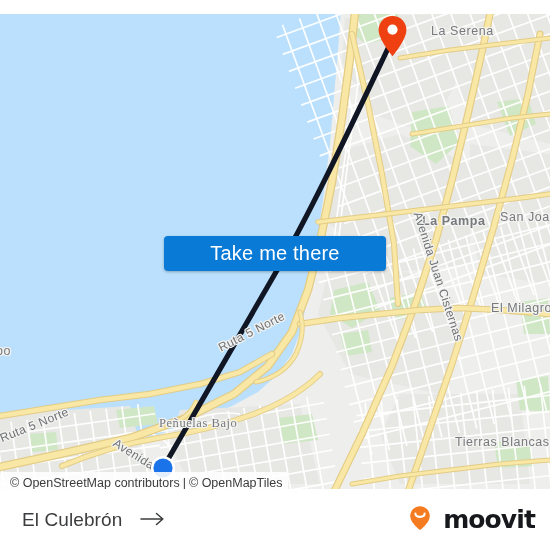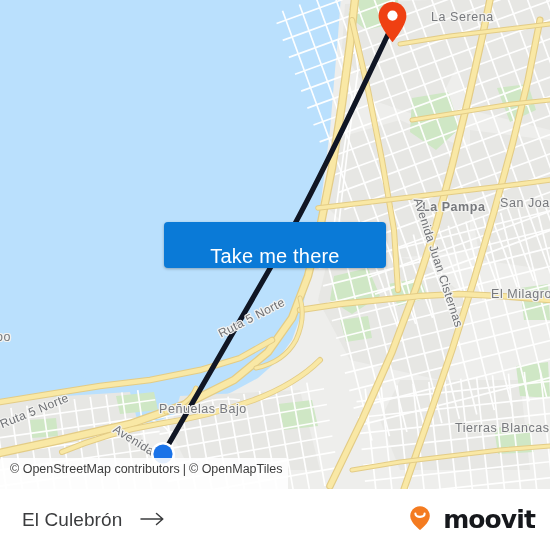--- a/index.html
+++ b/index.html
@@ -4,21 +4,21 @@
 <style>
   html,body{margin:0;padding:0;}
   body{
     width:550px;height:550px;overflow:hidden;
     font-family:"Liberation Sans","DejaVu Sans",sans-serif;
     background:#ffffff;
   }
   #app{position:relative;width:550px;height:550px;overflow:hidden;}
 
   
-  #map{position:absolute;left:0;top:0;width:550px;height:489px;overflow:hidden;background:#bef264;}
+  #map{position:absolute;left:0;top:14px;width:550px;height:489px;overflow:hidden;background:#bef264;}
   #mapsvg{position:absolute;left:0;top:0;}
 
   
   .mlabel{
     position:absolute;
     font-family:"Liberation Sans","DejaVu Sans",sans-serif;
     color:#76787c;
     white-space:nowrap;
     pointer-events:none;
     text-shadow:
@@ -27,26 +27,26 @@
   }
   .place{font-size:12.5px;letter-spacing:.55px;color:#77797d;}
   .road{font-size:12px;letter-spacing:.4px;color:#6f7175;}
 
   
   #destPin{position:absolute;left:377px;top:1px;width:31px;height:42px;}
   #origin{position:absolute;left:150px;top:441px;width:26px;height:26px;}
 
   
   #takeBtn{
-    position:absolute;left:164px;top:222px;width:222px;height:46px;
+    position:absolute;left:164px;top:222px;width:222px;height:35px;
     background:#0a7ad7;border:none;border-radius:4px;
     color:#ffffff;font-size:20px;letter-spacing:.2px;
     font-family:"Liberation Sans","DejaVu Sans",sans-serif;
     cursor:pointer;box-shadow:0 1px 3px rgba(0,0,0,.28);
-    display:flex;align-items:flex-end;justify-content:center;
+    display:flex;align-items:center;justify-content:center;
     padding:0;
   }
 
   
   #attrib{
     position:absolute;left:0;top:462px;height:27px;width:550px;
     display:flex;align-items:center;
     font-size:12.5px;color:#3c3c3c;
     pointer-events:none;
   }
@@ -245,21 +245,21 @@
         <path d="M 163 454 C 196 398, 234 330, 276 258 C 312 196, 352 110, 392 26" fill="none" stroke="#101624" stroke-width="5.2" stroke-linecap="round"></path>
       </g>
     </svg>
 
     <div id="labels">
         <div class="mlabel place" style="left: 431px; top: 10px;">La Serena</div>
         <div class="mlabel place" style="left: 500px; top: 196px;">San Joaquín</div>
         <div class="mlabel place" style="left: 422px; top: 200px; font-weight: bold;">La Pampa</div>
         <div class="mlabel place" style="left: 491px; top: 287px;">El Milagro</div>
         <div class="mlabel place" style="left: 420px; top: 421px; margin-left: 35px;">Tierras Blancas</div>
-        <div class="mlabel place" style="left: 159px; top: 402px;">Peñuelas Bajo</div>
+        <div class="mlabel place" style="left: 159px; top: 402px; font-family: Liberation Serif, serif;">Peñuelas Bajo</div>
         <div class="mlabel place" style="left: -4px; top: 330px;">oo</div>
         <div class="mlabel road" style="left: 424px; top: 196px; transform: rotate(72deg); transform-origin: left top;">Avenida Juan Cisternas</div>
         <div class="mlabel road" style="left: 216px; top: 328px; transform: rotate(-27deg); transform-origin: left top;">Ruta 5 Norte</div>
         <div class="mlabel road" style="left: -2px; top: 418px; transform: rotate(-22deg); transform-origin: left top;">Ruta 5 Norte</div>
         <div class="mlabel road" style="left: 118px; top: 422px; transform: rotate(32deg); transform-origin: left top;">Avenida</div>
       </div>
 
     <div id="destPin">
       <svg width="31" height="42" viewBox="0 0 31 42">
         <path d="M15.5 1 C7.8 1 1.6 7.2 1.6 14.9 C1.6 24.8 15.5 41 15.5 41

